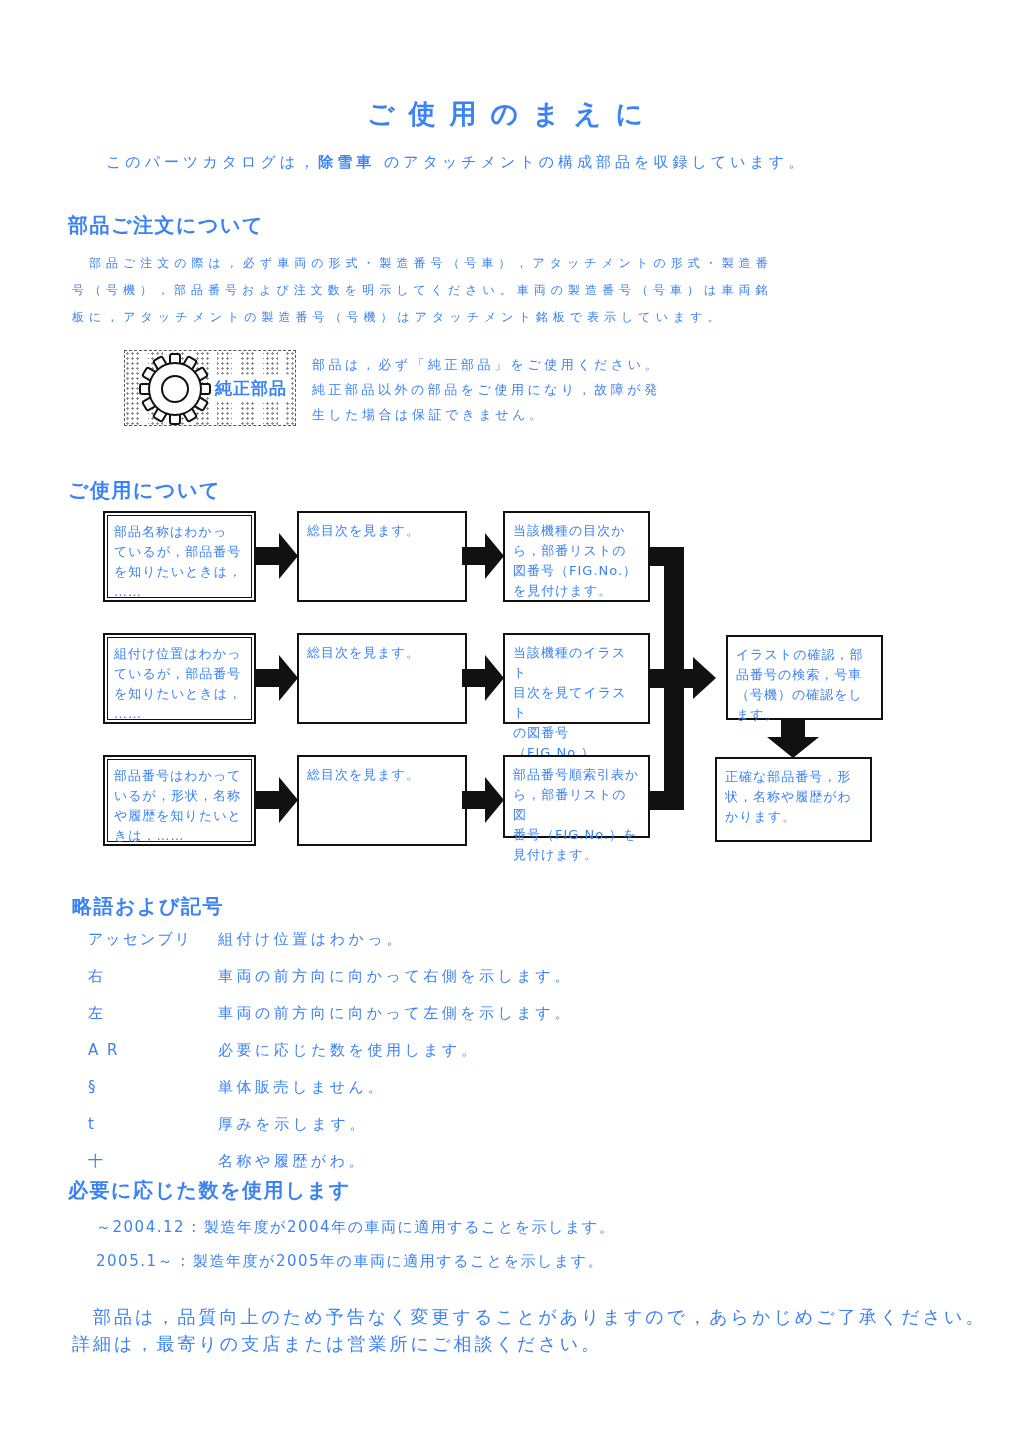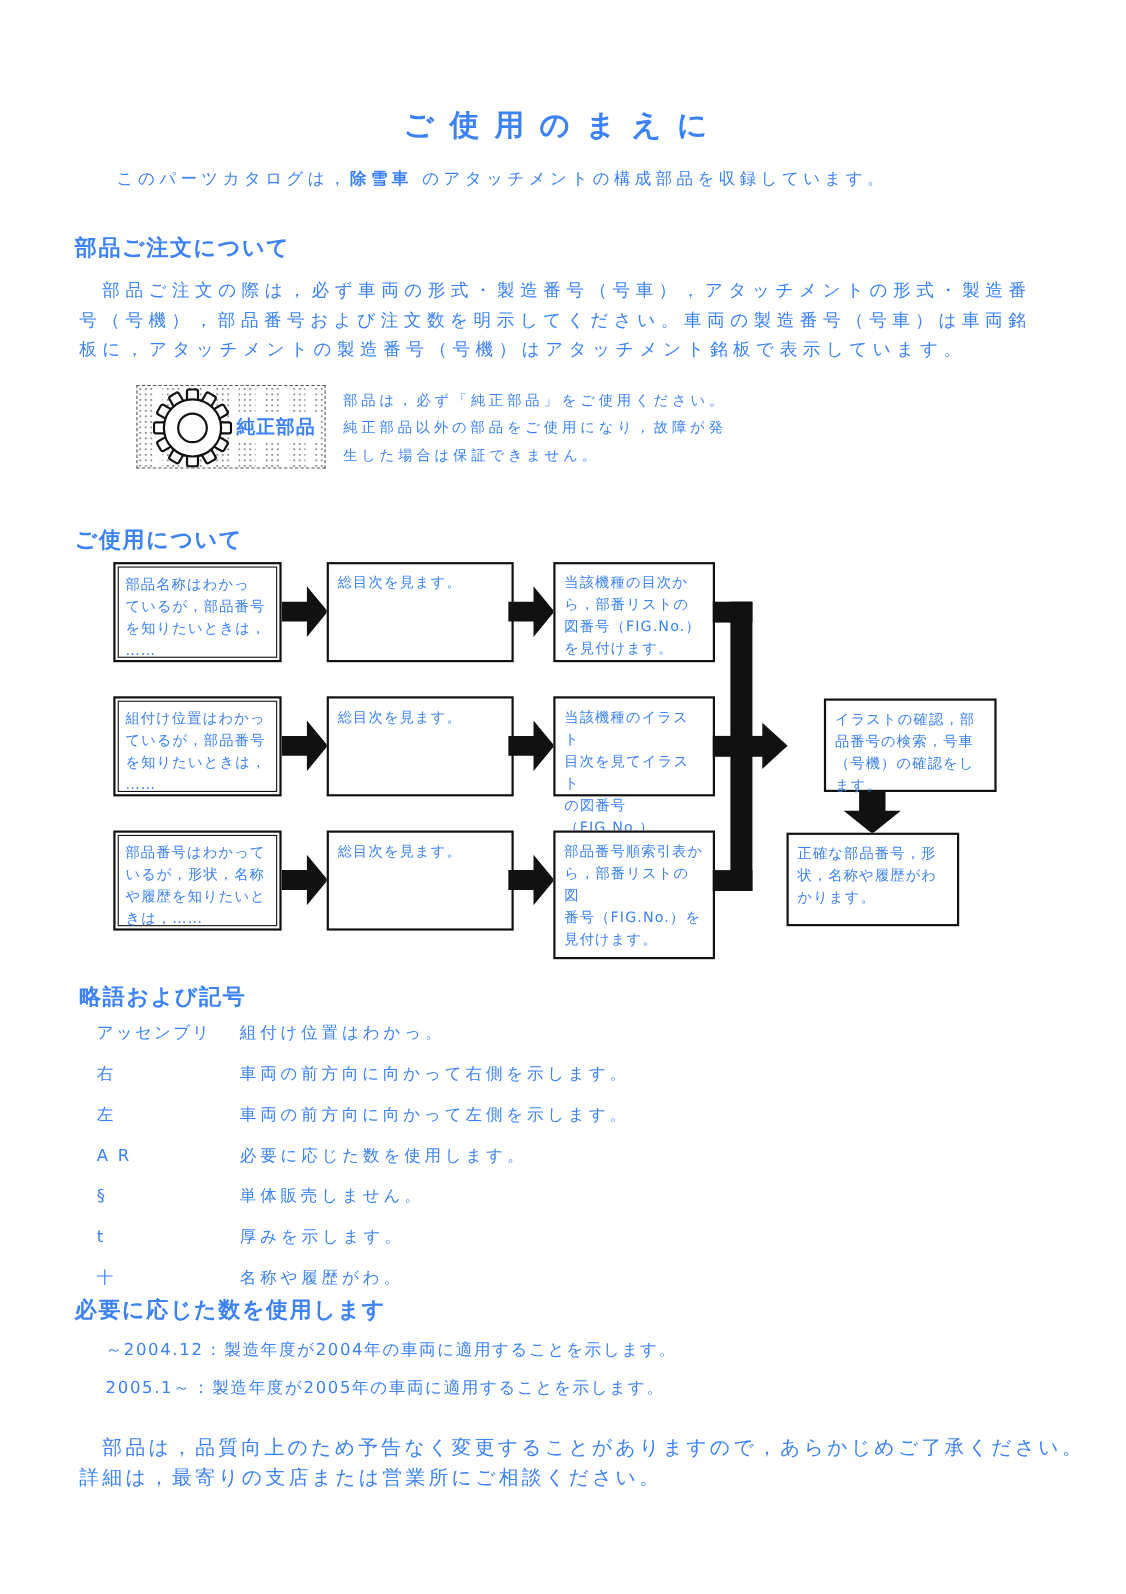--- a/index.html
+++ b/index.html
@@ -34,21 +34,21 @@
   .sec-heading {
     position: absolute;
     font-size: 20px;
     font-weight: 700;
     letter-spacing: 1.5px;
     white-space: nowrap;
   }
   .ordering-body {
     position: absolute;
     top: 250px; left: 72px;
-    font-size: 16px;
+    font-size: 12px;
     letter-spacing: 5px;
     line-height: 27px;
     white-space: pre-line;
   }
   
   .genuine-wrap { position: absolute; top: 350px; left: 124px; display: flex; }
   .stamp {
     position: relative;
     width: 172px; height: 76px;
     border: 1px dashed #555;
@@ -208,32 +208,32 @@
 いるが，形状，名称
 や履歴を知りたいと
 きは，……</div></div>
     <svg class="arrow-r" style="left:256px; top:272px;" width="42" height="46" viewBox="0 0 42 46">
         <path d="M0 14 H23 V0 L42 23 L23 46 V32 H0 Z" fill="#111"></path>
       </svg>
     <div class="fbox" style="left:297px; top:250px; width:170px; height:91px;">総目次を見ます。</div>
     <svg class="arrow-r" style="left:462px; top:272px;" width="42" height="46" viewBox="0 0 42 46">
         <path d="M0 14 H23 V0 L42 23 L23 46 V32 H0 Z" fill="#111"></path>
       </svg>
-    <div class="fbox" style="left:503px; top:250px; width:147px; height:117px;">部品番号順索引表か
+    <div class="fbox" style="left:503px; top:250px; width:147px; height:83px;">部品番号順索引表か
 ら，部番リストの図
 番号（FIG.No.）を
 見付けます。</div>
 
     <div class="conn" style="left:648px; top:42px; width:36px; height:19px;"></div>
     <div class="conn" style="left:648px; top:286px; width:36px; height:19px;"></div>
     <div class="conn" style="left:664px; top:42px; width:20px; height:263px;"></div>
     <div class="conn" style="left:648px; top:164px; width:46px; height:19px;"></div>
     <div class="tri-r" style="left:693px; top:152px;"></div>
 
-    <div class="fbox" style="left:749px; top:130px; width:157px; height:85px;">イラストの確認，部
+    <div class="fbox" style="left:726px; top:130px; width:157px; height:85px;">イラストの確認，部
 品番号の検索，号車
 （号機）の確認をし
 ます。</div>
     <svg class="arrow-d" style="left:767px; top:215px;" width="52" height="38" viewBox="0 0 52 38">
         <path d="M14 0 H38 V17 H52 L26 38 L0 17 H14 Z" fill="#111"></path>
       </svg>
     <div class="fbox" style="left:715px; top:252px; width:157px; height:85px;">正確な部品番号，形
 状，名称や履歴がわ
 かります。</div>
   </div>

